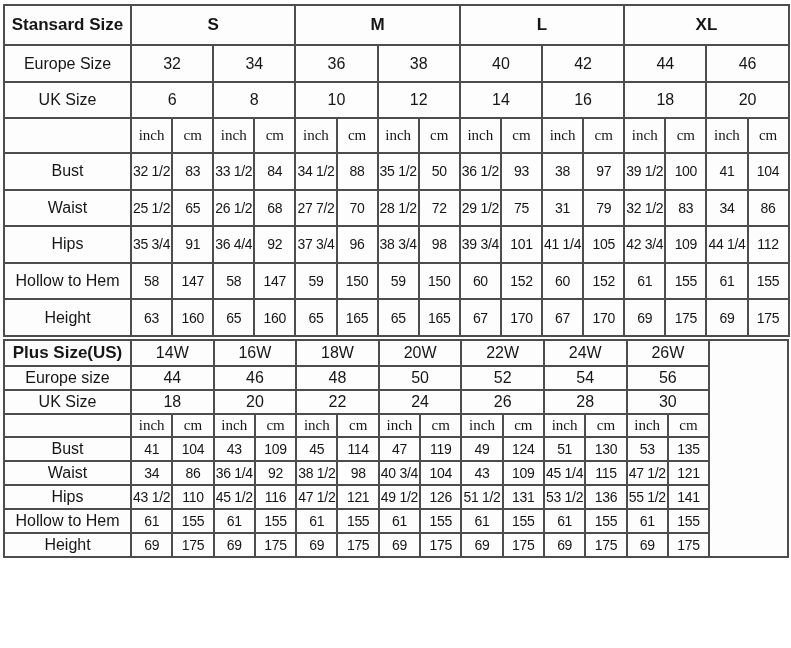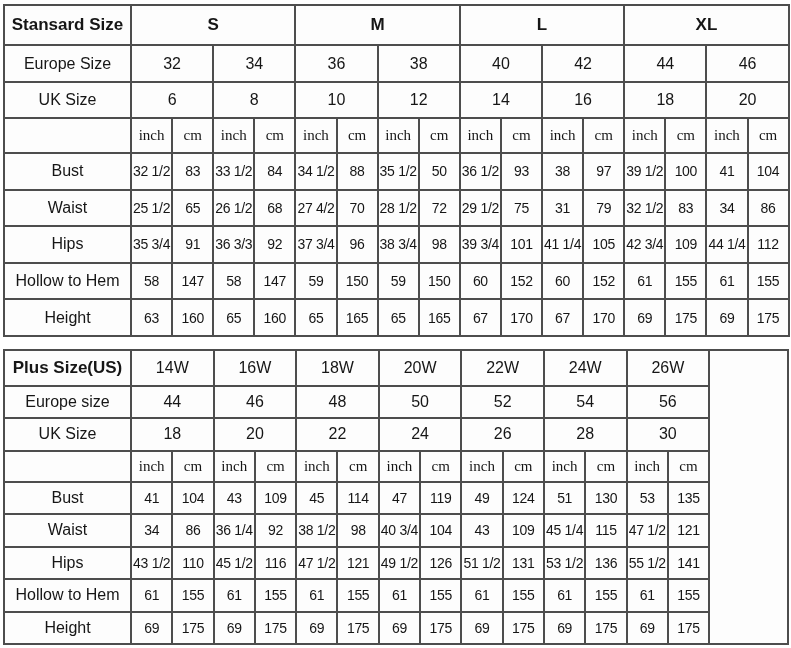--- a/index.html
+++ b/index.html
@@ -11,21 +11,21 @@
   }
   .sheet { position: relative; width: 791px; height: 648px; }
   table {
     border-collapse: collapse;
     table-layout: fixed;
     position: absolute;
     left: 3px;
     background: #fdfdfd;
   }
   #std-table  { top: 4px;  width: 785px; height: 333px; }
-  #plus-table { top: 349px; width: 785px; height: 296px; }
+  #plus-table { top: 339px; width: 785px; height: 219px; }
   td {
     border: 2px solid #4d4d4d;
     text-align: center;
     vertical-align: middle;
     background: #fdfdfd;
     overflow: hidden;
     white-space: nowrap;
     padding: 0 1px;
   }
   .blbl { font-weight: bold; font-size: 17px; }   
@@ -113,38 +113,38 @@
           <td class="val">100</td>
           <td class="val">41</td>
           <td class="val">104</td>
         </tr>
       <tr>
         <td class="lbl">Waist</td>
       <td class="val">25 1/2</td>
           <td class="val">65</td>
           <td class="val">26 1/2</td>
           <td class="val">68</td>
-          <td class="val">27 4/2</td>
+          <td class="val">27 7/2</td>
           <td class="val">70</td>
           <td class="val">28 1/2</td>
           <td class="val">72</td>
           <td class="val">29 1/2</td>
           <td class="val">75</td>
           <td class="val">31</td>
           <td class="val">79</td>
           <td class="val">32 1/2</td>
           <td class="val">83</td>
           <td class="val">34</td>
           <td class="val">86</td>
         </tr>
       <tr>
         <td class="lbl">Hips</td>
       <td class="val">35 3/4</td>
           <td class="val">91</td>
-          <td class="val">36 3/3</td>
+          <td class="val">36 4/4</td>
           <td class="val">92</td>
           <td class="val">37 3/4</td>
           <td class="val">96</td>
           <td class="val">38 3/4</td>
           <td class="val">98</td>
           <td class="val">39 3/4</td>
           <td class="val">101</td>
           <td class="val">41 1/4</td>
           <td class="val">105</td>
           <td class="val">42 3/4</td>

